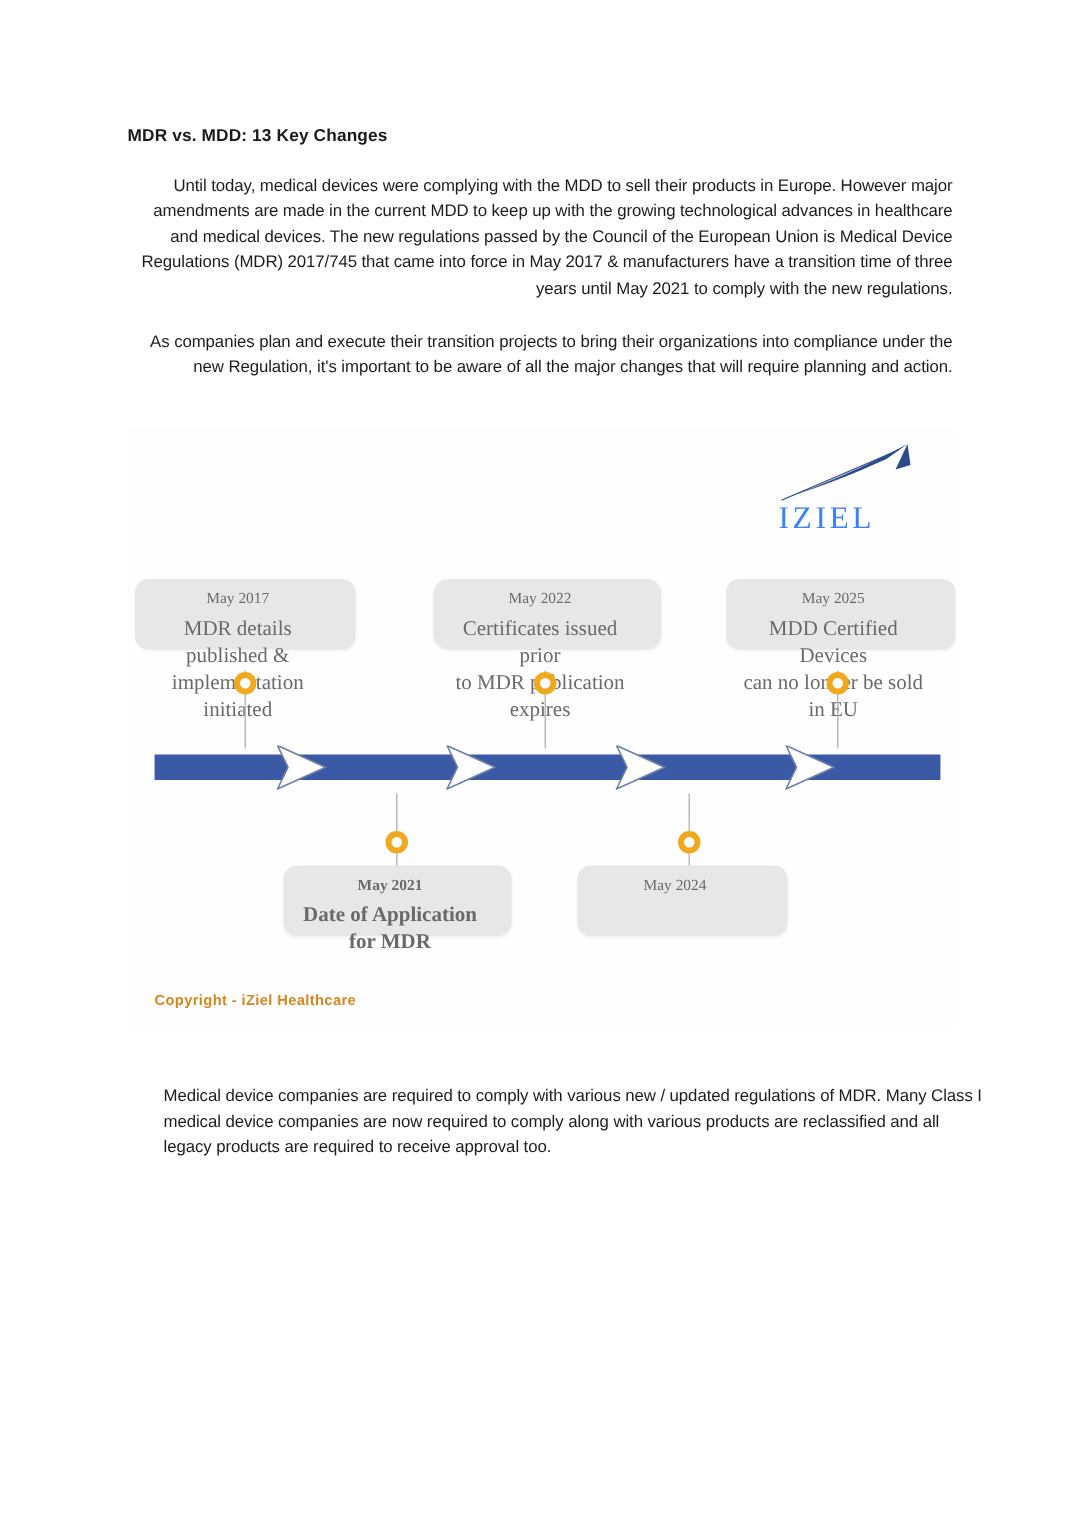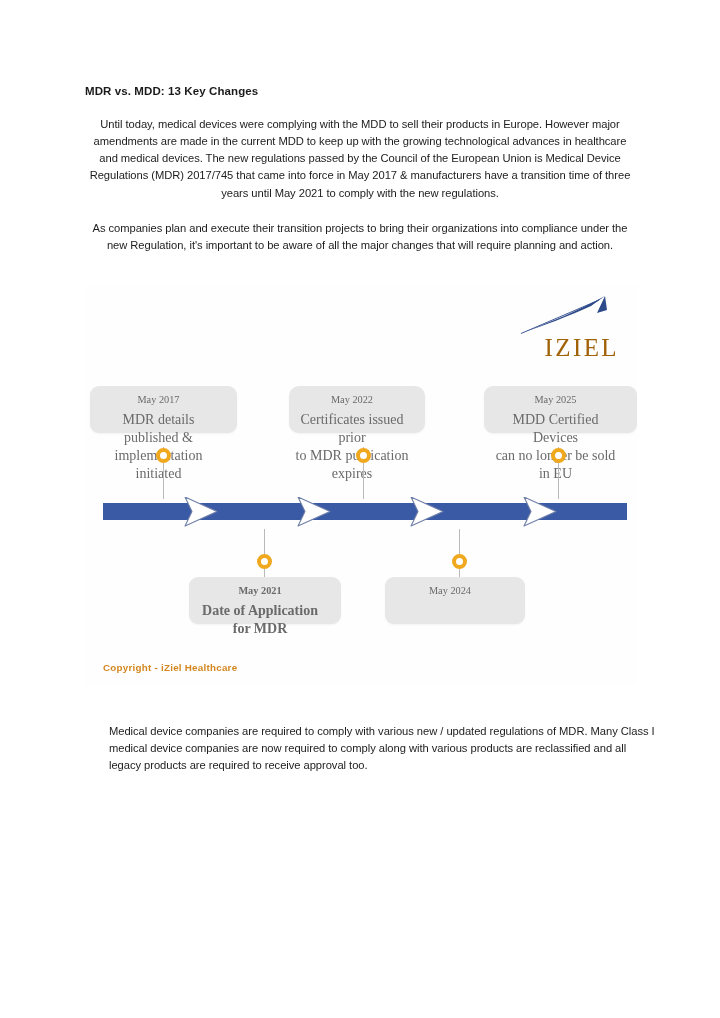--- a/index.html
+++ b/index.html
@@ -37,21 +37,21 @@
     letter-spacing: 0.1px;
     margin: 0 0 17px 0;
     line-height: 1.3;
   }
 
   .para {
     font-size: 11.2px;
     color: #1c1c1c;
     line-height: 1.53;
     margin: 0 0 18px 0;
-    text-align: center;
+    text-align: right;
     letter-spacing: -0.05px;
   }
 
   
   .infographic {
     position: absolute;
     left: 85px;
     top: 285px;
     width: 552px;
     height: 400px;
@@ -65,25 +65,25 @@
     top: 8px;
     width: 100px;
     height: 72px;
   }
   .logo svg { display: block; }
   .logo-text {
     position: absolute;
     left: 0;
     top: 42px;
     width: 100%;
-    text-align: right;
+    text-align: left;
     font-family: "Liberation Serif", serif;
-    font-size: 25px;
+    font-size: 21px;
     letter-spacing: 2.4px;
-    color: #a16207;
+    color: #3b82f6;
     font-weight: 400;
     line-height: 1;
   }
 
   
   .tl-bar-wrap {
     position: absolute;
     left: 18px;
     top: 212px;
     width: 524px;
@@ -114,21 +114,21 @@
     color: #6a6a6a;
     line-height: 1.28;
     white-space: pre-line;
     text-align: center;
   }
 
   .card-top { top: 101px; height: 47px; }
   .card-bot { top: 292px; height: 47px; }
 
   .card-1 { left: 5px;   width: 147px; }
-  .card-2 { left: 204px; width: 136px; border-radius: 10px; }
+  .card-2 { left: 204px; width: 152px; border-radius: 10px; }
   .card-3 { left: 399px; width: 153px; }
   .card-4 { left: 104px; width: 152px; font-weight: bold; }
   .card-5 { left: 300px; width: 140px; }
 
   
   .stem {
     position: absolute;
     width: 1px;
     background: #b9b9b9;
   }

